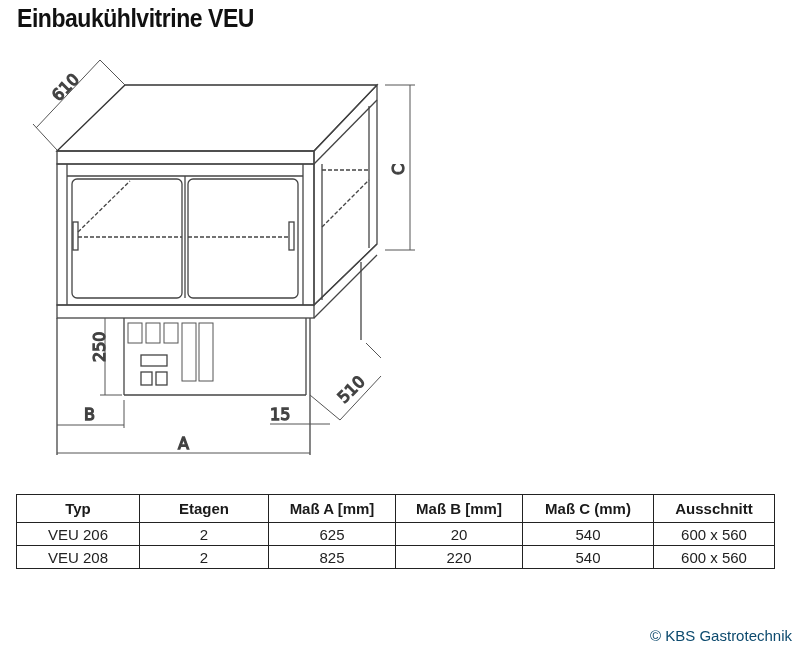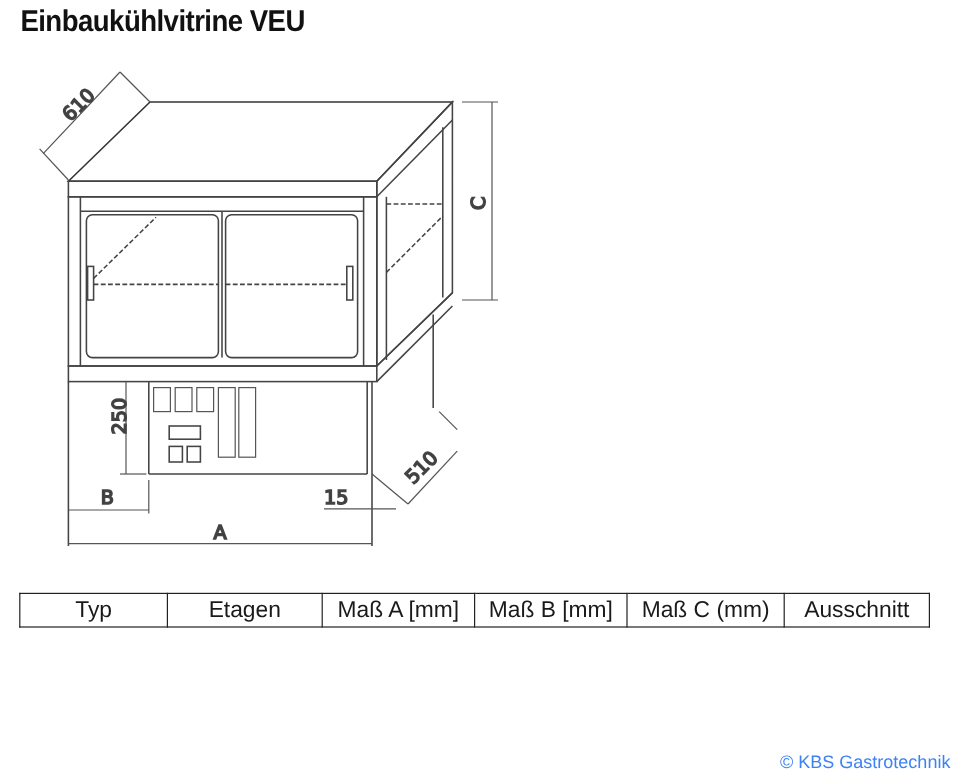--- a/index.html
+++ b/index.html
@@ -1,23 +1,23 @@
 <!DOCTYPE html>
 <html><head>
 <meta charset="utf-8">
 <style>
   html, body { margin: 0; padding: 0; background: #ffffff; }
   body { width: 800px; height: 650px; position: relative; overflow: hidden; font-family: "Liberation Sans", sans-serif; color: #1a1a1a; }
   .title { position: absolute; left: 17px; top: 4px; font-size: 25px; font-weight: bold; letter-spacing: -0.5px; color: #111; transform: scaleX(0.92); transform-origin: left top; }
   .drawing { position: absolute; left: 0; top: 0; }
   .spec-table { position: absolute; left: 16px; top: 494px; width: 759px; border-collapse: collapse; font-size: 15px; }
   .spec-table th, .spec-table td { border: 1.5px solid #222; text-align: center; height: 22px; padding: 0; }
-  .spec-table th { font-weight: normal; font-size: 19px; height: 27px; }
+  .spec-table th { font-weight: bold; font-size: 15px; height: 27px; }
   .spec-table td { color: #222; }
-  .copyright { position: absolute; right: 8px; top: 627px; font-size: 15px; color: #3b82f6; }
+  .copyright { position: absolute; right: 8px; top: 627px; font-size: 15px; color: #0c4a6e; }
   .dimlabel { font-family: "DejaVu Sans", sans-serif; font-size: 16px; fill: #333; }
 </style>
 </head>
 <body>
 
 <div class="title">Einbaukühlvitrine VEU</div>
 
 <svg class="drawing" width="800" height="490" viewBox="0 0 800 490" fill="none" stroke="#444" stroke-width="1.3">
 
   <polygon points="57,151 125,85 377,85 314,151" stroke="#333"></polygon>
@@ -101,16 +101,32 @@
     <tr>
       <th style="width:122px">Typ</th>
       <th style="width:128px">Etagen</th>
       <th style="width:126px">Maß A [mm]</th>
       <th style="width:126px">Maß B [mm]</th>
       <th style="width:130px">Maß C (mm)</th>
       <th>Ausschnitt</th>
     </tr>
   </thead>
   <tbody>
+    <tr>
+      <td>VEU 206</td>
+      <td>2</td>
+      <td>625</td>
+      <td>20</td>
+      <td>540</td>
+      <td>600 x 560</td>
+    </tr>
+    <tr>
+      <td>VEU 208</td>
+      <td>2</td>
+      <td>825</td>
+      <td>220</td>
+      <td>540</td>
+      <td>600 x 560</td>
+    </tr>
   </tbody>
 </table>
 
 <div class="copyright">© KBS Gastrotechnik</div>
 
 </body></html>

